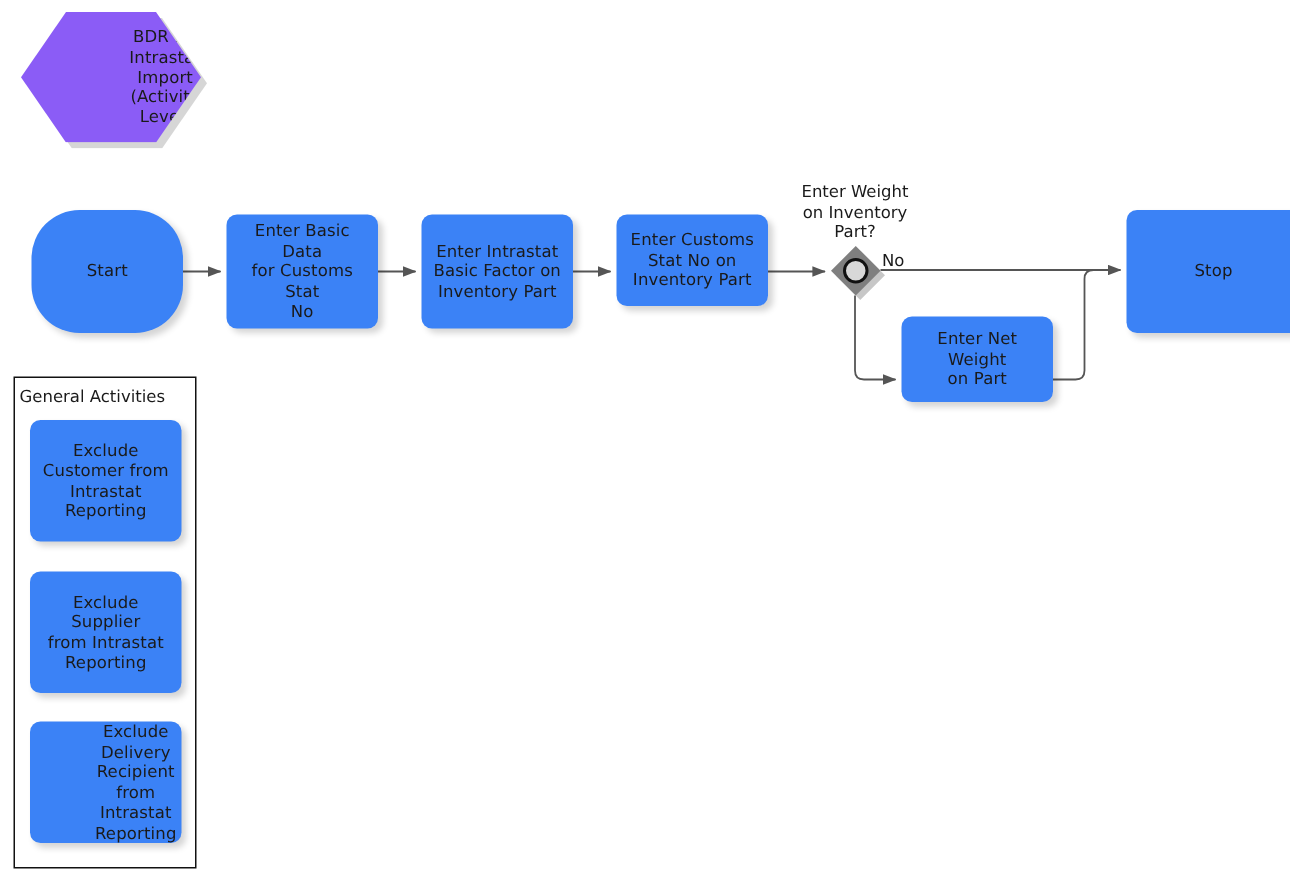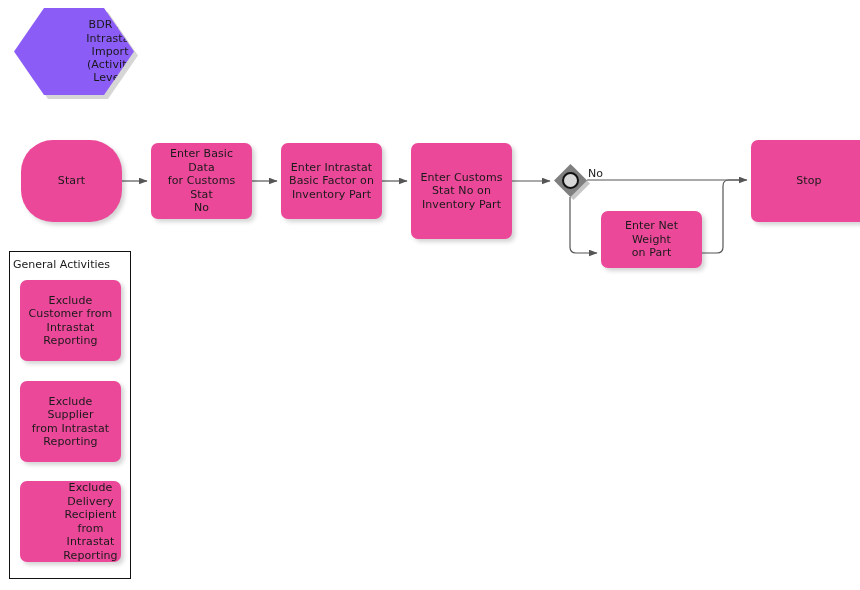--- a/index.html
+++ b/index.html
@@ -38,21 +38,21 @@
     line-height: 13.5px;
     color: #1a1a1a;
     letter-spacing: 0.1px;
     white-space: pre-line;
   }
 
   
   .activity {
     position: absolute;
     box-sizing: border-box;
-    background: #ec4899;
+    background: #3b82f6;
     border-radius: 7px;
     display: flex;
     align-items: center;
     justify-content: center;
     padding: 2px 4px;
     box-shadow: 3px 3px 4px rgba(0, 0, 0, 0.17);
   }
 
   
   .hexagon {
@@ -184,35 +184,38 @@
 for Customs Stat
 No</span>
   </div>
 
   <div class="activity" style="left:281px; top:143px; width:101px; height:76px;">
     <span class="node-label">Enter Intrastat
 Basic Factor on
 Inventory Part</span>
   </div>
 
-  <div class="activity" style="left:411px; top:143px; width:101px; height:96px;">
+  <div class="activity" style="left:411px; top:143px; width:101px; height:61px;">
     <span class="node-label">Enter Customs
 Stat No on
 Inventory Part</span>
   </div>
 
   <div class="activity" style="left:601px; top:211px; width:101px; height:57px;">
     <span class="node-label">Enter Net Weight
 on Part</span>
   </div>
 
   <div class="activity" style="left:751px; top:140px; width:116px; height:82px;">
     <span class="node-label">Stop</span>
   </div>
 
+  <div class="node-caption" style="left:520px; top:121px; width:100px;">Enter Weight
+on Inventory
+Part?</div>
 
   <div class="gateway-wrap" style="left:554px; top:164px; width:33px; height:33px;">
     <div class="gateway-shadow"></div>
     <div class="gateway-diamond"></div>
     <div class="gateway-ring" style="left:8px; top:8px; width:17px; height:17px;"></div>
   </div>
 
   <span class="edge-label" style="left:588px; top:167px;">No</span>
 
   <div class="group-frame" style="left:9px; top:251px; width:122px; height:328px;"></div>

